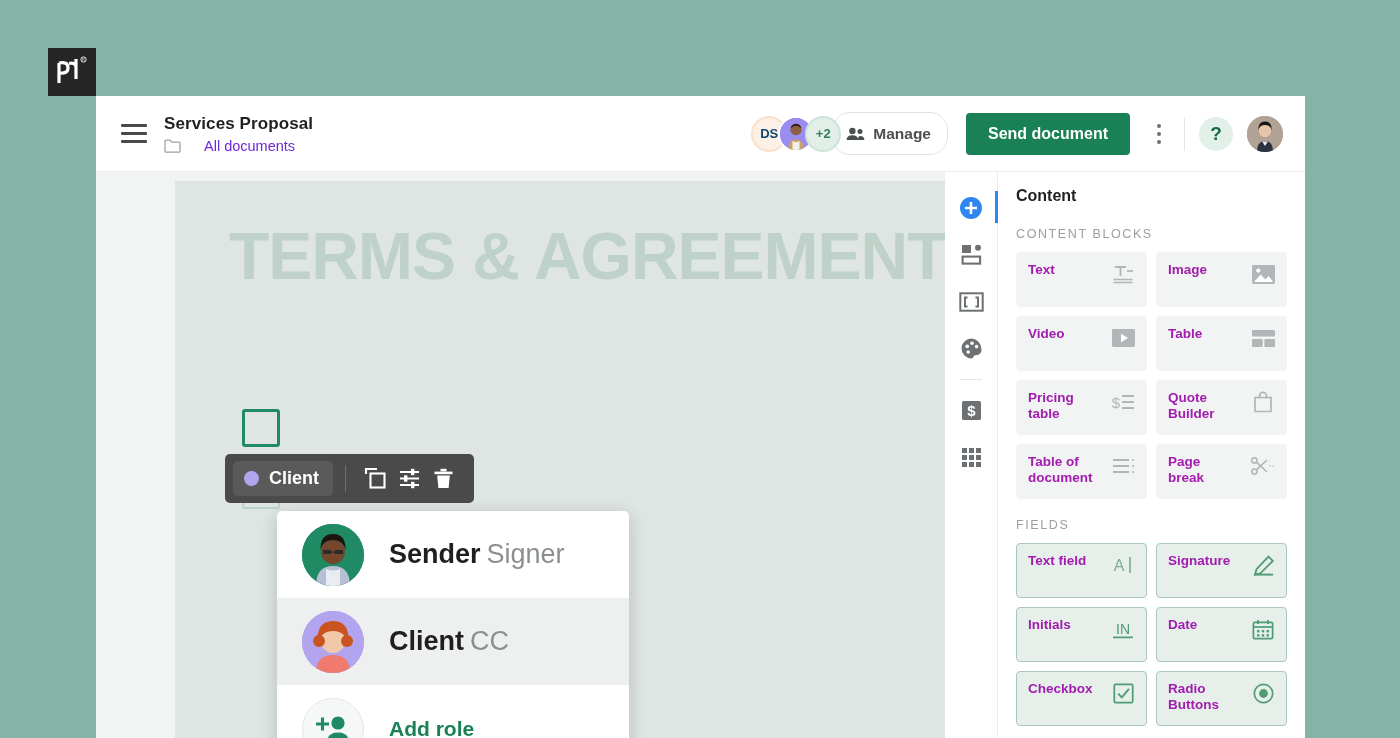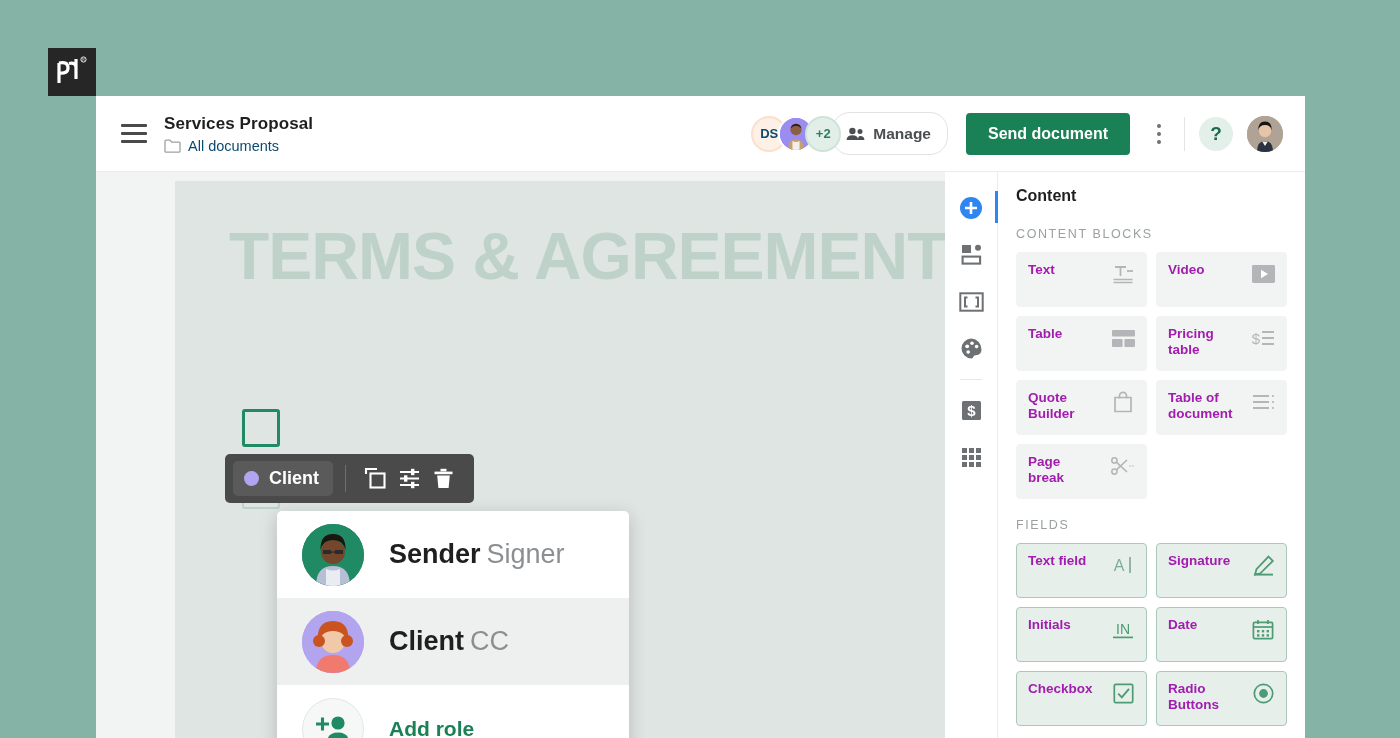--- a/index.html
+++ b/index.html
@@ -36,21 +36,21 @@
     display: flex; align-items: center;
   }
   .hamburger {
     width: 26px; margin-left: 25px; margin-right: 17px;
     display: flex; flex-direction: column; gap: 5px; cursor: pointer;
   }
   .hamburger i { display: block; height: 3px; background: #4a4a4a; border-radius: 1px; }
 
   .doc-titles { display: flex; flex-direction: column; gap: 4px; }
   .doc-title { font-size: 17px; font-weight: bold; color: #1f1f1f; letter-spacing: .1px; }
-  .doc-breadcrumb { font-size: 14.5px; color: #0c4a6e; display: flex; align-items: center; gap: 7px; }
+  .doc-breadcrumb { font-size: 14.5px; color: #6d28d9; display: flex; align-items: center; gap: 23px; }
 
   .topbar-right {
     margin-left: auto; margin-right: 22px;
     display: flex; align-items: center; gap: 0;
   }
 
   
   .avatars { display: flex; align-items: center; }
   .av {
     width: 36px; height: 36px; border-radius: 50%;
@@ -443,20 +443,30 @@
           <span class="card-label">Text</span>
           <span class="card-icon">
             <svg width="22" height="20" viewBox="0 0 22 20">
                 <path d="M3 3 H14 M8.5 3 V12" stroke="#b3b6b8" stroke-width="1.8"></path>
                 <path d="M15 7 H21" stroke="#b3b6b8" stroke-width="1.8"></path>
                 <path d="M1.5 15.5 H20.5 M1.5 18.5 H20.5" stroke="#b3b6b8" stroke-width="1.7"></path>
               </svg>
           </span>
         </div>
 
+        <div class="card block">
+          <span class="card-label">Image</span>
+          <span class="card-icon">
+            <svg width="23" height="19" viewBox="0 0 23 19">
+                <rect width="23" height="19" rx="1.4" fill="#b3b6b8"></rect>
+                <circle cx="6.3" cy="5.6" r="2.1" fill="#fff"></circle>
+                <path d="M2 17 L8.6 9.4 L13.4 14.4 L16.7 11 L21 17 Z" fill="#fff"></path>
+              </svg>
+          </span>
+        </div>
 
         <div class="card block">
           <span class="card-label">Video</span>
           <span class="card-icon">
             <svg width="23" height="18" viewBox="0 0 23 18">
                 <rect width="23" height="18" rx="1.4" fill="#b3b6b8"></rect>
                 <path d="M9 4.8 L16 9 L9 13.2 Z" fill="#fff"></path>
               </svg>
           </span>
         </div>

